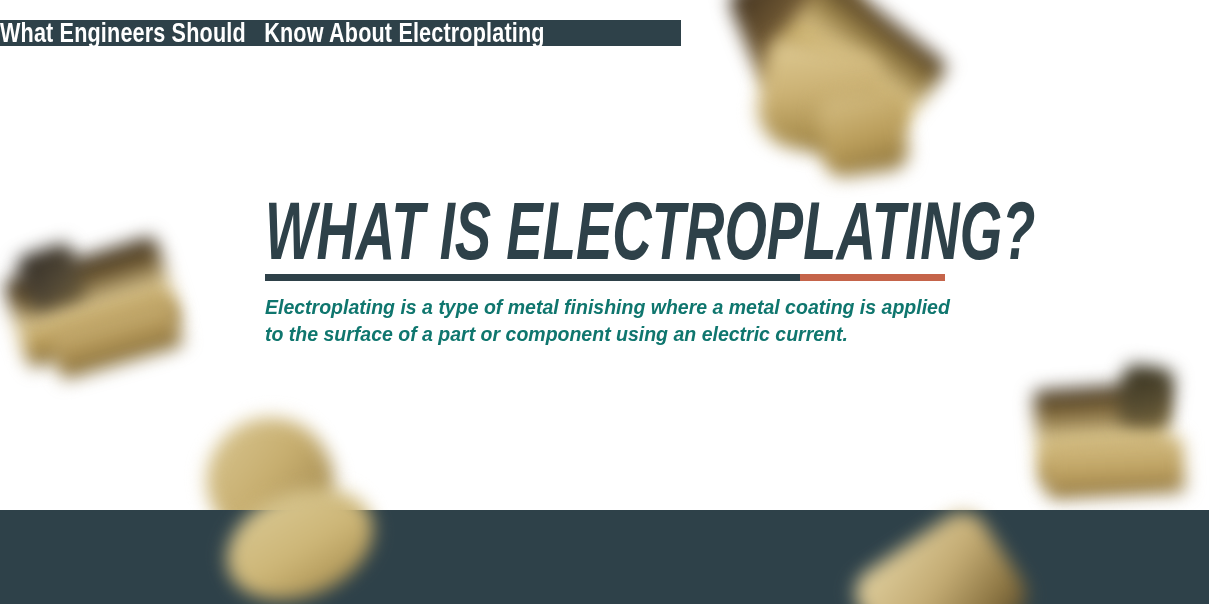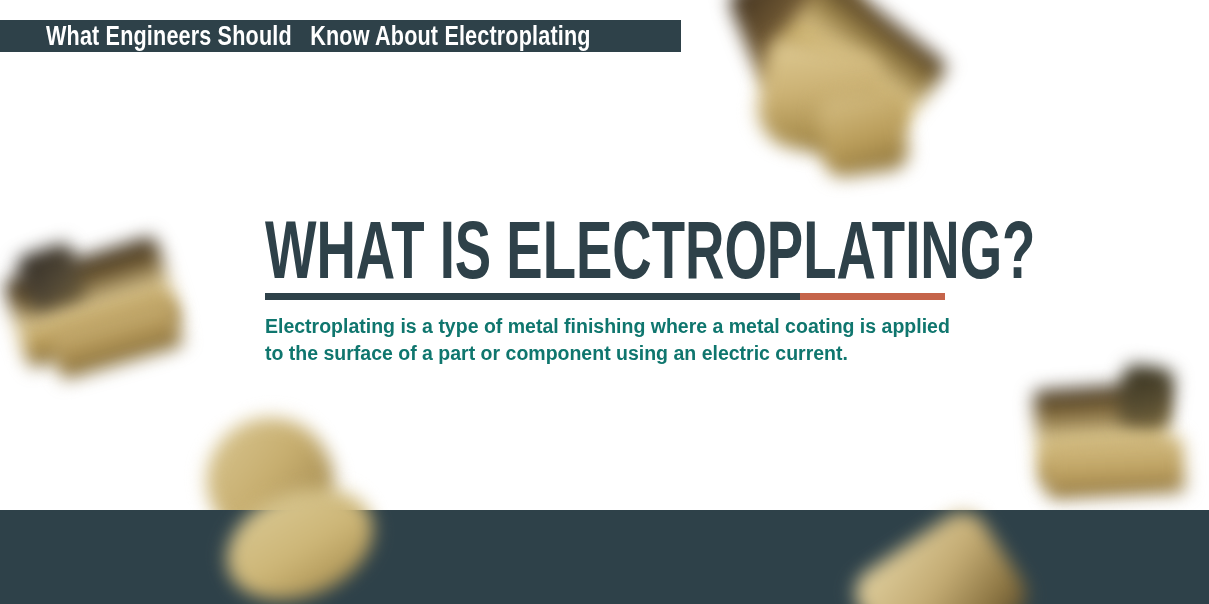--- a/index.html
+++ b/index.html
@@ -188,46 +188,48 @@
     background: linear-gradient(160deg,#e2d2a2 0%,#c4ac74 45%,#8d7643 78%,#5b4c2c 100%);
     border-radius: 26px;
   }
 
   
   .header-ribbon {
     position: absolute;
     left: 0;
     top: 20px;
     width: 681px;
-    height: 32px;
+    height: 26px;
     background: #2E4149;
     display: flex;
     align-items: center;
     z-index: 6;
+    justify-content: flex-end;
   }
   .header-ribbon .ribbon-text {
     color: #ffffff;
     font-family: "Liberation Sans Narrow", "Liberation Sans", sans-serif;
     font-weight: 700;
     font-size: 27px;
     letter-spacing: 0.2px;
     white-space: pre;
     margin-left: 46px;
     transform: scaleX(0.80);
     transform-origin: left center;
     line-height: 1;
   }
 
   
   .content {
     position: absolute;
     left: 265px;
-    top: 214px;
+    top: 195px;
     width: 700px;
     z-index: 5;
+    font-style: italic;
   }
   .headline {
     color: #2E4149;
     font-family: "Liberation Sans Narrow", "Liberation Sans", sans-serif;
     font-weight: 700;
     font-size: 82px;
     line-height: 0.88;
     letter-spacing: 0px;
     margin: 0;
     white-space: nowrap;

